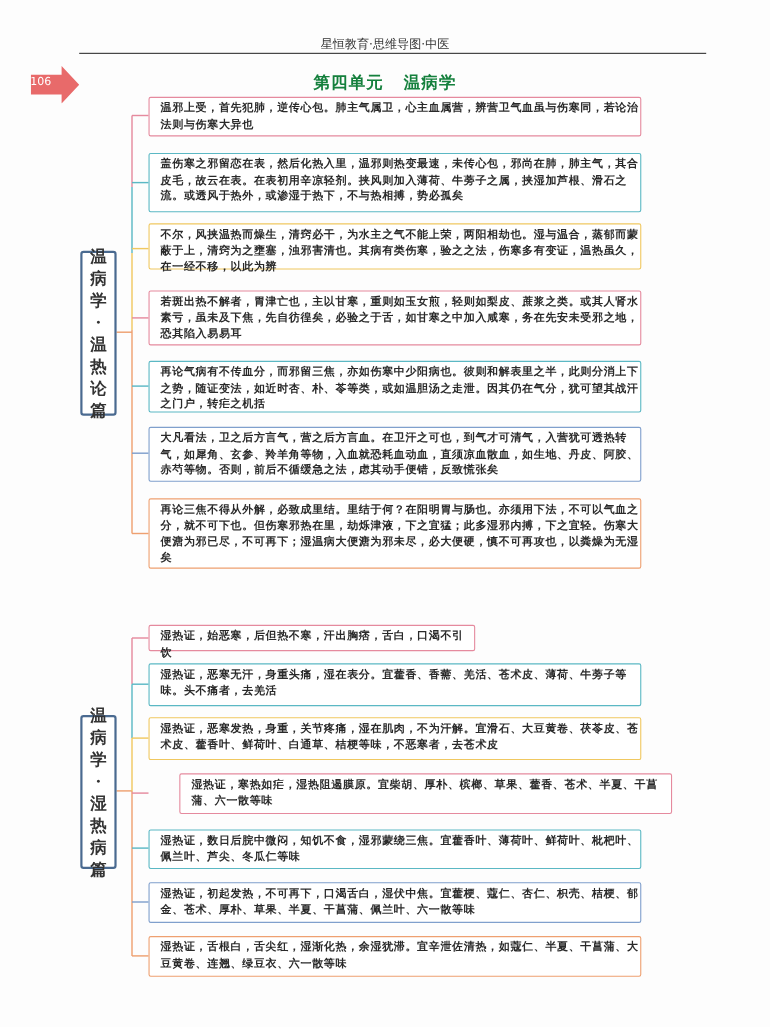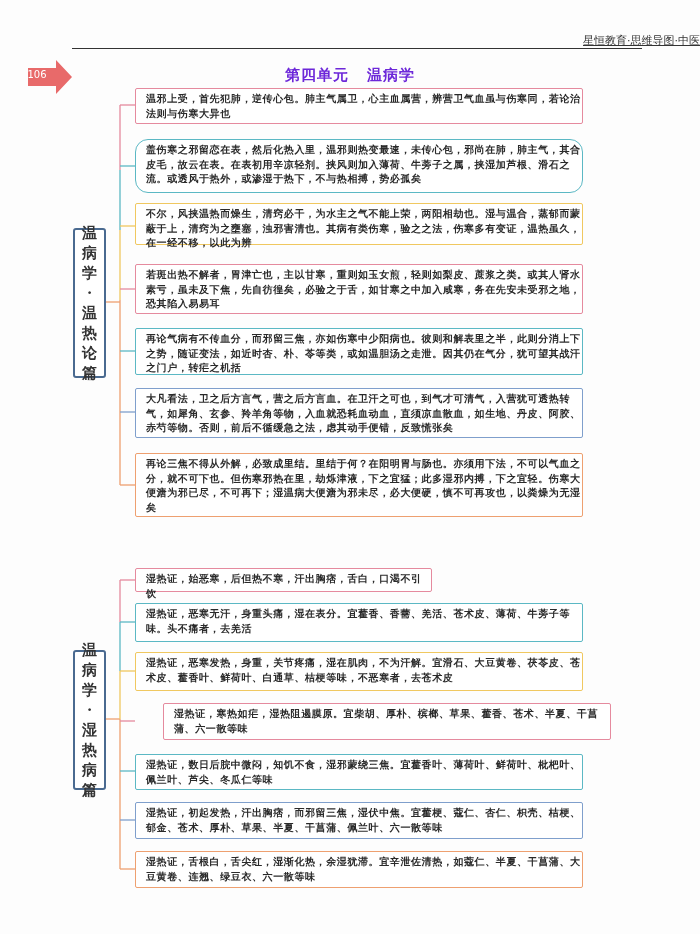--- a/index.html
+++ b/index.html
@@ -3,36 +3,36 @@
 <meta charset="utf-8">
 <style>
   html, body { margin: 0; padding: 0; }
   body {
     width: 700px; height: 934px; position: relative; overflow: hidden;
     background: #fdfdfd;
     font-family: "DejaVu Serif", "Liberation Serif", serif;
     color: #2a2a2a;
   }
   .header-text {
-    position: absolute; left: 0; width: 700px; top: 33px; text-align: right;
+    position: absolute; left: 0; width: 700px; top: 33px; text-align: center;
     font-family: "DejaVu Sans", "Liberation Sans", sans-serif;
-    font-size: 11px; color: #333; text-decoration: underline;
+    font-size: 11px; color: #333;
   }
   .header-rule {
     position: absolute; left: 72px; width: 570px; top: 48px; height: 1px; background: #333;
   }
   .page-arrow { position: absolute; left: 28px; top: 60px; width: 44px; height: 34px; }
   .page-num {
     position: absolute; left: 24px; top: 69px; width: 26px; text-align: center;
     font-family: "DejaVu Sans", "Liberation Sans", sans-serif;
     font-size: 10px; color: #fff;
   }
   .unit-title {
     position: absolute; left: 0; width: 700px; top: 66px; text-align: center;
-    font-size: 15px; font-weight: bold; color: #6d28d9; letter-spacing: 1px;
+    font-size: 15px; font-weight: bold; color: #15803d; letter-spacing: 1px;
   }
   .unit-title .gap { display: inline-block; width: 18px; }
   .label-box {
     position: absolute; left: 73px; width: 33px;
     border: 2px solid #4a6a90; border-radius: 3px; background: #fff;
     display: flex; flex-direction: column; align-items: center; justify-content: center;
     font-size: 15px; font-weight: bold; color: #333; line-height: 20px;
     box-sizing: border-box;
   }
   .label-box span { display: block; }
@@ -99,21 +99,21 @@
   <span>病</span>
   <span>学</span>
   <span>·</span>
   <span>温</span>
   <span>热</span>
   <span>论</span>
   <span>篇</span>
 </div>
 
 <div class="node c-pink" style="top:88px;height:36px;">温邪上受，首先犯肺，逆传心包。肺主气属卫，心主血属营，辨营卫气血虽与伤寒同，若论治法则与伤寒大异也</div>
-<div class="node c-teal" style="top:139px;height:54px;border-radius:13px;">盖伤寒之邪留恋在表，然后化热入里，温邪则热变最速，未传心包，邪尚在肺，肺主气，其合皮毛，故云在表。在表初用辛凉轻剂。挟风则加入薄荷、牛蒡子之属，挟湿加芦根、滑石之流。或透风于热外，或渗湿于热下，不与热相搏，势必孤矣</div>
+<div class="node c-teal" style="top:139px;height:54px;">盖伤寒之邪留恋在表，然后化热入里，温邪则热变最速，未传心包，邪尚在肺，肺主气，其合皮毛，故云在表。在表初用辛凉轻剂。挟风则加入薄荷、牛蒡子之属，挟湿加芦根、滑石之流。或透风于热外，或渗湿于热下，不与热相搏，势必孤矣</div>
 <div class="node c-yellow" style="top:203px;height:42px;">不尔，风挟温热而燥生，清窍必干，为水主之气不能上荣，两阳相劫也。湿与温合，蒸郁而蒙蔽于上，清窍为之壅塞，浊邪害清也。其病有类伤寒，验之之法，伤寒多有变证，温热虽久，在一经不移，以此为辨</div>
 <div class="node c-pink" style="top:264px;height:50px;">若斑出热不解者，胃津亡也，主以甘寒，重则如玉女煎，轻则如梨皮、蔗浆之类。或其人肾水素亏，虽未及下焦，先自彷徨矣，必验之于舌，如甘寒之中加入咸寒，务在先安未受邪之地，恐其陷入易易耳</div>
 <div class="node c-teal" style="top:328px;height:47px;">再论气病有不传血分，而邪留三焦，亦如伤寒中少阳病也。彼则和解表里之半，此则分消上下之势，随证变法，如近时杏、朴、苓等类，或如温胆汤之走泄。因其仍在气分，犹可望其战汗之门户，转疟之机括</div>
 <div class="node c-blue" style="top:388px;height:50px;">大凡看法，卫之后方言气，营之后方言血。在卫汗之可也，到气才可清气，入营犹可透热转气，如犀角、玄参、羚羊角等物，入血就恐耗血动血，直须凉血散血，如生地、丹皮、阿胶、赤芍等物。否则，前后不循缓急之法，虑其动手便错，反致慌张矣</div>
 <div class="node c-orange" style="top:453px;height:64px;">再论三焦不得从外解，必致成里结。里结于何？在阳明胃与肠也。亦须用下法，不可以气血之分，就不可下也。但伤寒邪热在里，劫烁津液，下之宜猛；此多湿邪内搏，下之宜轻。伤寒大便溏为邪已尽，不可再下；湿温病大便溏为邪未尽，必大便硬，慎不可再攻也，以粪燥为无湿矣</div>
 
 <div class="label-box" style="top:650px;height:140px;">
   <span>温</span>
   <span>病</span>
   <span>学</span>
@@ -122,14 +122,14 @@
   <span>热</span>
   <span>病</span>
   <span>篇</span>
 </div>
 
 <div class="node c-pink" style="top:568px;height:24px;width:297px;">湿热证，始恶寒，后但热不寒，汗出胸痞，舌白，口渴不引饮</div>
 <div class="node c-teal" style="top:603px;height:39px;">湿热证，恶寒无汗，身重头痛，湿在表分。宜藿香、香薷、羌活、苍术皮、薄荷、牛蒡子等味。头不痛者，去羌活</div>
 <div class="node c-yellow" style="top:652px;height:39px;">湿热证，恶寒发热，身重，关节疼痛，湿在肌肉，不为汗解。宜滑石、大豆黄卷、茯苓皮、苍术皮、藿香叶、鲜荷叶、白通草、桔梗等味，不恶寒者，去苍术皮</div>
 <div class="node c-pink" style="top:703px;height:37px;margin-left:28px;">湿热证，寒热如疟，湿热阻遏膜原。宜柴胡、厚朴、槟榔、草果、藿香、苍术、半夏、干菖蒲、六一散等味</div>
 <div class="node c-teal" style="top:754px;height:36px;">湿热证，数日后脘中微闷，知饥不食，湿邪蒙绕三焦。宜藿香叶、薄荷叶、鲜荷叶、枇杷叶、佩兰叶、芦尖、冬瓜仁等味</div>
-<div class="node c-blue" style="top:802px;height:37px;">湿热证，初起发热，汗出胸痞，而邪留三焦，湿伏中焦。宜藿梗、蔻仁、杏仁、枳壳、桔梗、郁金、苍术、厚朴、草果、半夏、干菖蒲、佩兰叶、六一散等味</div>
+<div class="node c-blue" style="top:802px;height:37px;">湿热证，初起发热，不可再下，口渴舌白，湿伏中焦。宜藿梗、蔻仁、杏仁、枳壳、桔梗、郁金、苍术、厚朴、草果、半夏、干菖蒲、佩兰叶、六一散等味</div>
 <div class="node c-orange" style="top:851px;height:37px;">湿热证，舌根白，舌尖红，湿渐化热，余湿犹滞。宜辛泄佐清热，如蔻仁、半夏、干菖蒲、大豆黄卷、连翘、绿豆衣、六一散等味</div>
 
 </body></html>

